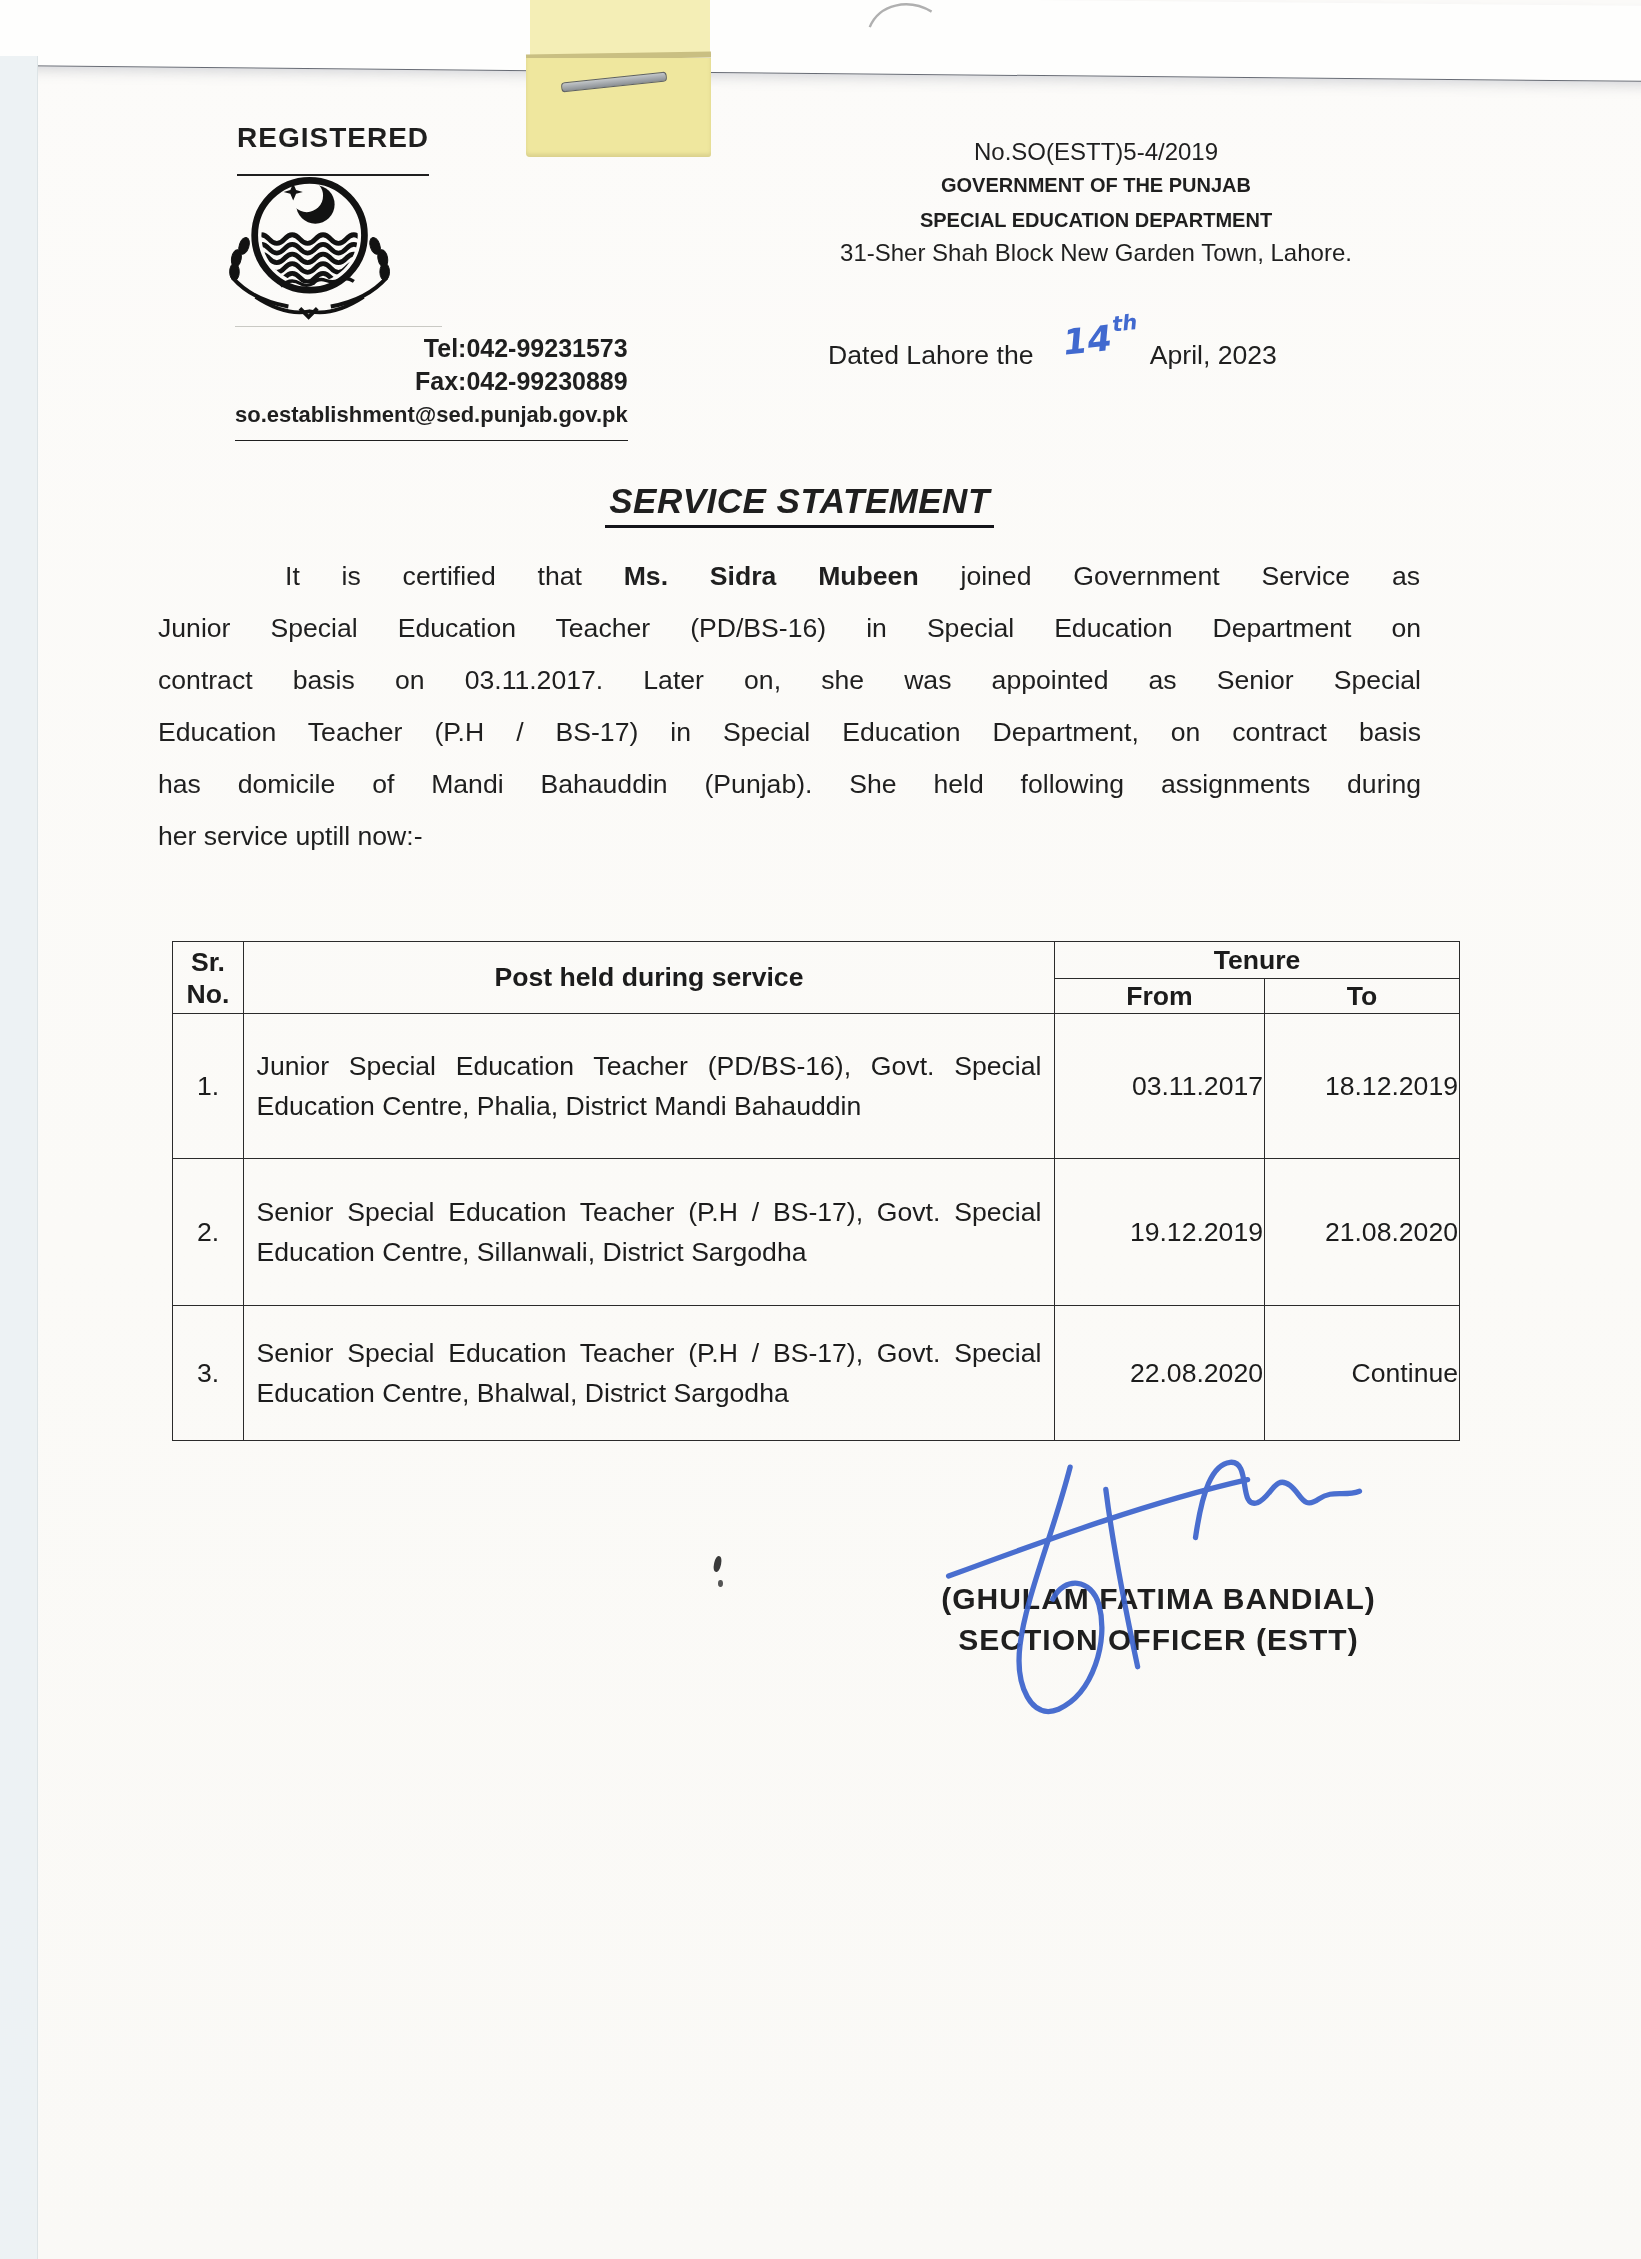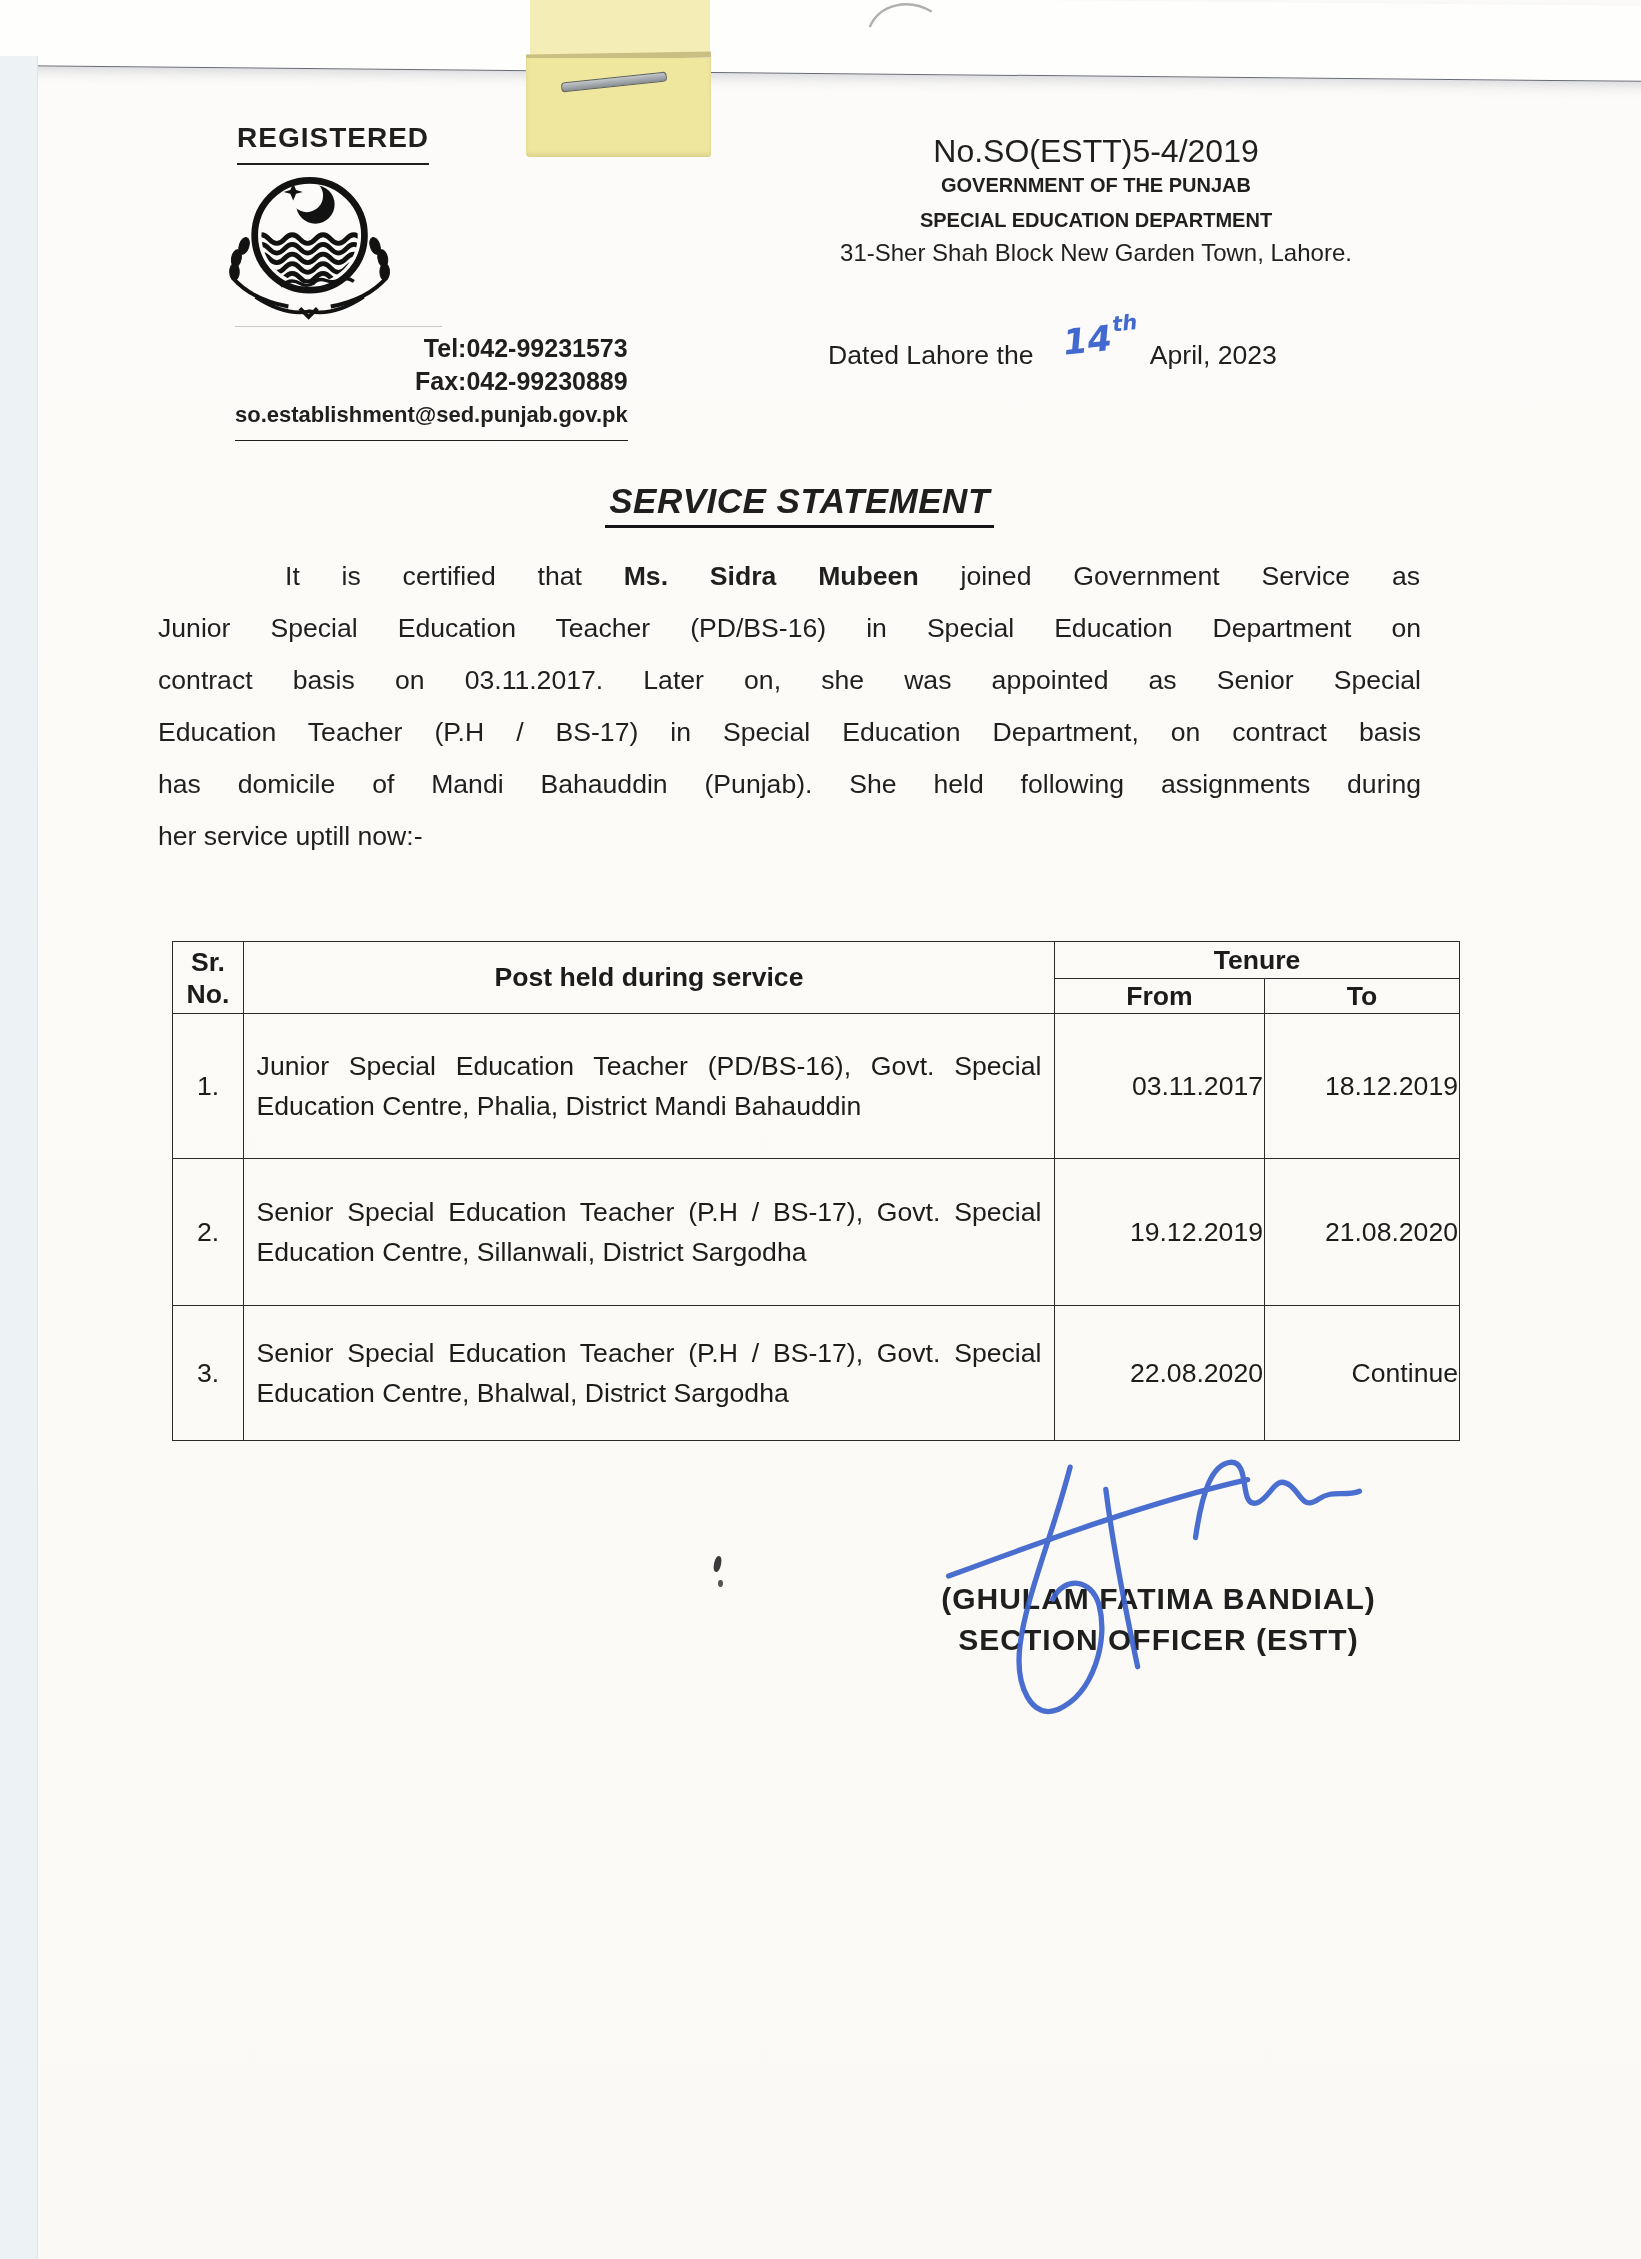--- a/index.html
+++ b/index.html
@@ -25,28 +25,28 @@
   .sticky { position:absolute; left:526px; top:0; width:185px; height:157px; }
   .sticky .upper { position:absolute; left:3.9px; top:0; width:180px; height:56px; background:#f4eeb6; }
   .sticky .fold  { position:absolute; left:0; top:53px; width:185px; height:5.8px; background:#c9bf82; transform:rotate(-1deg); }
   .sticky .lower { position:absolute; left:0; top:58px; width:185px; height:99px; background:#efe79e;
     border-bottom-left-radius:3.9px; border-bottom-right-radius:2.9px; box-shadow:inset 0 -2.9px 3.9px rgba(180,170,110,.35); }
   .staple { position:absolute; left:35px; top:77px; width:104px; height:7.7px;
     background:linear-gradient(180deg,#c3c7ca,#898e93); border:1.4px solid #5c6065;
     border-radius:3.9px; transform:rotate(-6deg); }
   
   .registered { position:absolute; left:237px; top:122px; font-size:28px; font-weight:bold;
-    letter-spacing:1px; border-bottom:2.9px solid #1f1f1f; padding-bottom:9px; }
+    letter-spacing:1px; border-bottom:2.9px solid #1f1f1f; padding-bottom:20px; }
   .crest { position:absolute; left:186px; top:164px; }
   .contact { position:absolute; left:235px; top:332px; font-weight:bold; line-height:33px;text-align:right; }
   .contact .tel, .contact .fax { font-size:25px; }
   .contact .email { font-size:22px; border-bottom:1.9px solid #1f1f1f; padding-bottom:9px; display:inline-block; }
   
   .letterhead { position:absolute; left:782px; top:135px; width:628px; text-align:center; }
-  .lh-ref { font-size:32px; line-height:33px; }
+  .lh-ref { font-size:24px; line-height:33px; }
   .lh-govt { font-size:20px; font-weight:bold; line-height:35px; }
   .lh-addr { font-size:24px; line-height:30px; }
   .dated-row { position:absolute; left:828px; top:332px; font-size:26.6px; white-space:nowrap; }
   .handwrit { display:inline-block; position:relative; top:-13.5px; margin:0 13.5px 0 29px;
     color:#4169cf; font-style:italic; font-weight:600; font-size:35px;
     font-family:"DejaVu Sans",sans-serif; transform:rotate(-6deg); }
   .handwrit sup { font-size:21px; position:relative; top:-5.8px; left:1.9px; }
   
   .page-title-wrap { position:absolute; left:0; top:481px; width:1599px; text-align:center;font-style:italic; }
   .page-title { display:inline-block; font-size:35px; font-weight:bold; letter-spacing:0.5px;

